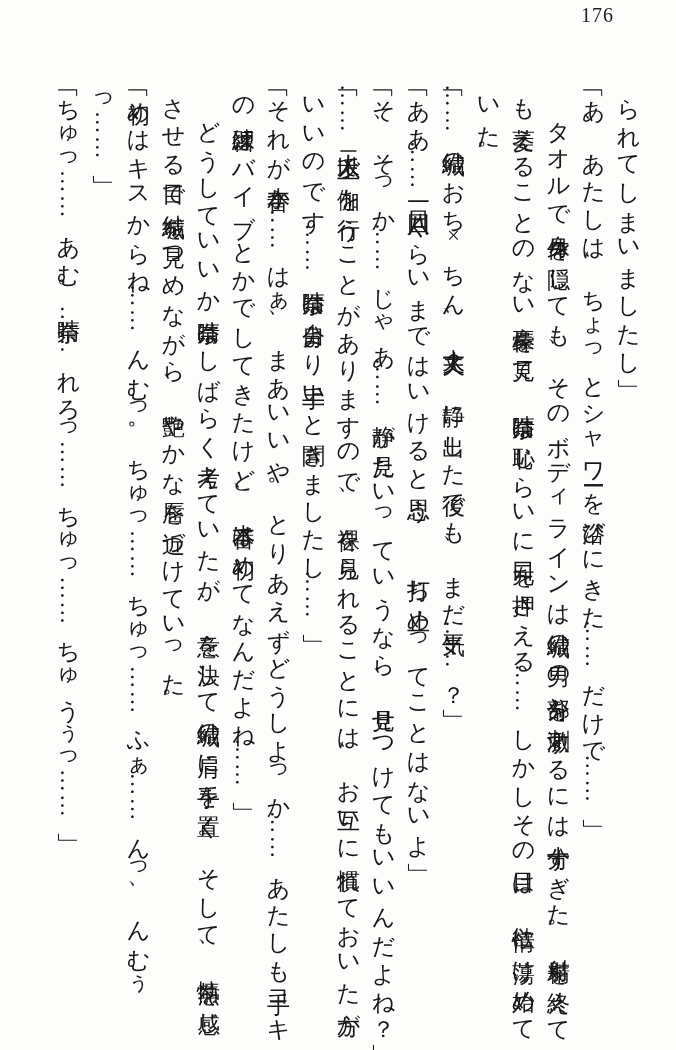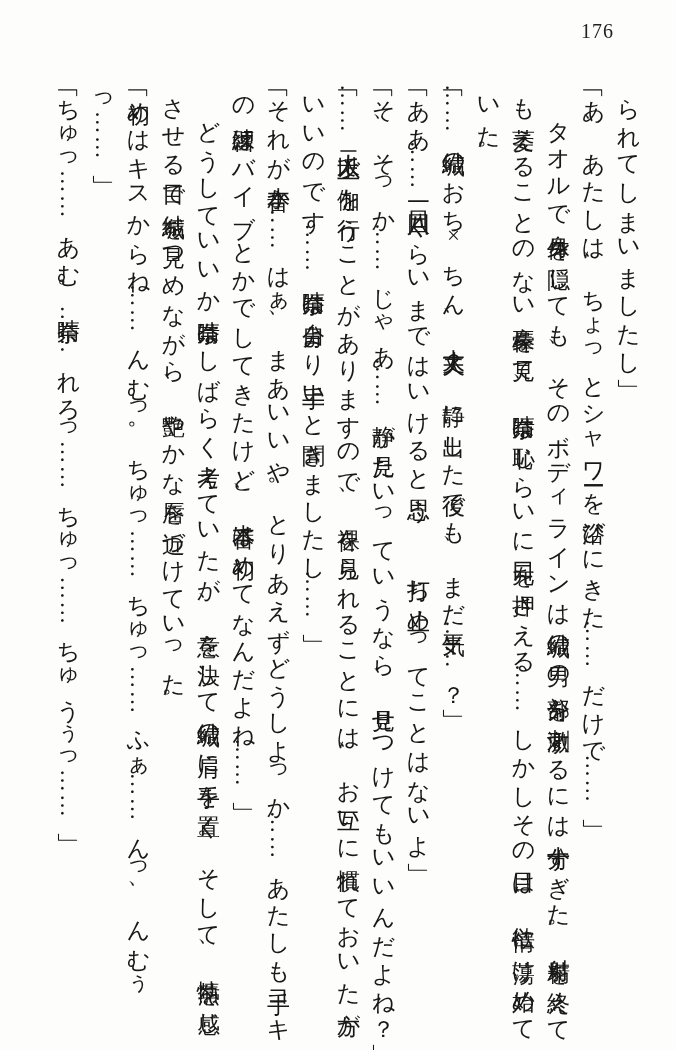--- a/index.html
+++ b/index.html
@@ -11,21 +11,21 @@
     position: relative;
     width: 676px;
     height: 1050px;
     background: #fdfdfc;
     overflow: hidden;
     font-family: "Liberation Serif", "DejaVu Serif", serif;
     color: #181818;
   }
   .page-number {
     position: absolute;
-    top: 20px;
+    top: 4px;
     right: 62px;
     font-size: 20px;
     letter-spacing: 1px;
     color: #222222;
     font-family: "Liberation Serif", "DejaVu Serif", serif;
   }
   .page-text {
     position: absolute;
     top: 82px;
     right: 30px;

